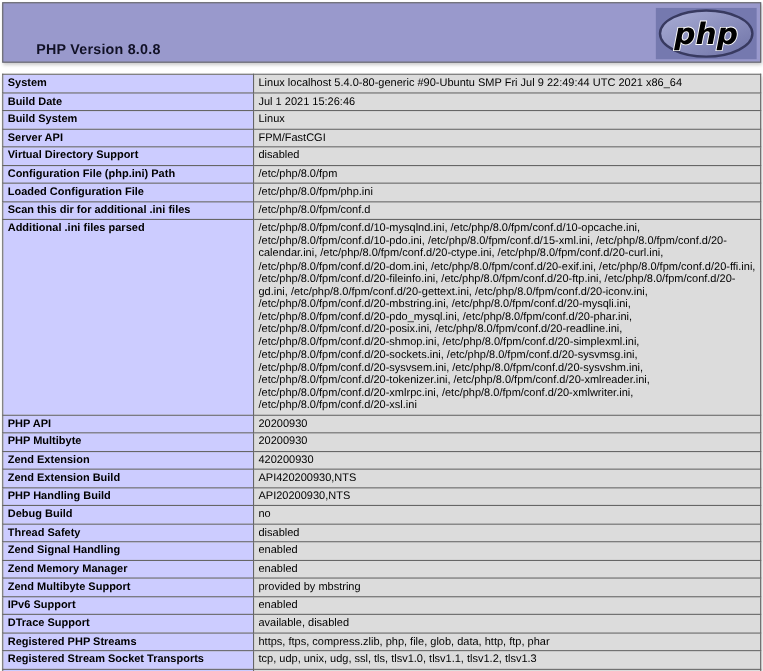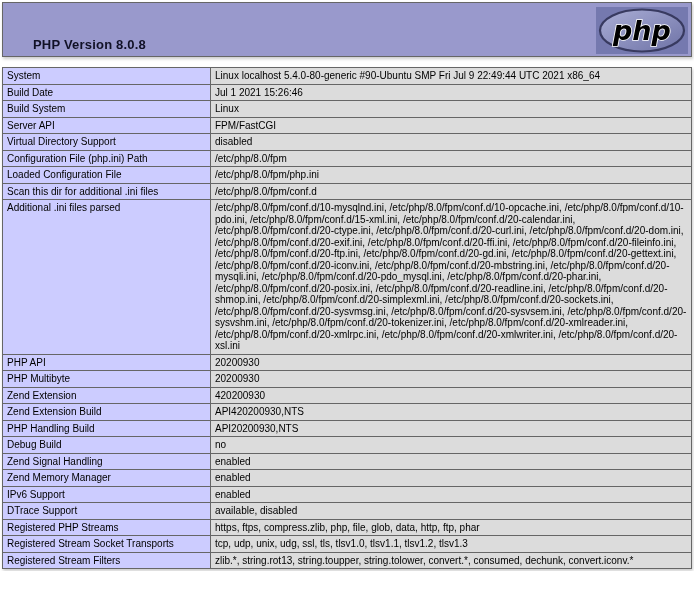--- a/index.html
+++ b/index.html
@@ -52,22 +52,22 @@
   }
   table.info td{
     border:1px solid var(--border);
     font-size:10px;
     line-height:1.15;
     padding:2px 4px;
     vertical-align:baseline;
   }
   td.e{
     background:var(--label-bg);
-    font-weight:normal;
-    width:208px;
+    font-weight:bold;
+    width:228px;
   }
   td.v{
     background:var(--value-bg);
     word-wrap:break-word;
     overflow-wrap:break-word;
     max-width:455px;
   }
 </style>
 </head>
 <body>
@@ -161,31 +161,39 @@
     <tr>
       <td class="e">PHP Handling Build</td>
       <td class="v">API20200930,NTS</td>
     </tr>
 
     <tr>
       <td class="e">Debug Build</td>
       <td class="v">no</td>
     </tr>
 
+    <tr>
+      <td class="e">Thread Safety</td>
+      <td class="v">disabled</td>
+    </tr>
 
     <tr>
       <td class="e">Zend Signal Handling</td>
       <td class="v">enabled</td>
     </tr>
 
     <tr>
       <td class="e">Zend Memory Manager</td>
       <td class="v">enabled</td>
     </tr>
 
+    <tr>
+      <td class="e">Zend Multibyte Support</td>
+      <td class="v">provided by mbstring</td>
+    </tr>
 
     <tr>
       <td class="e">IPv6 Support</td>
       <td class="v">enabled</td>
     </tr>
 
     <tr>
       <td class="e">DTrace Support</td>
       <td class="v">available, disabled</td>
     </tr>

